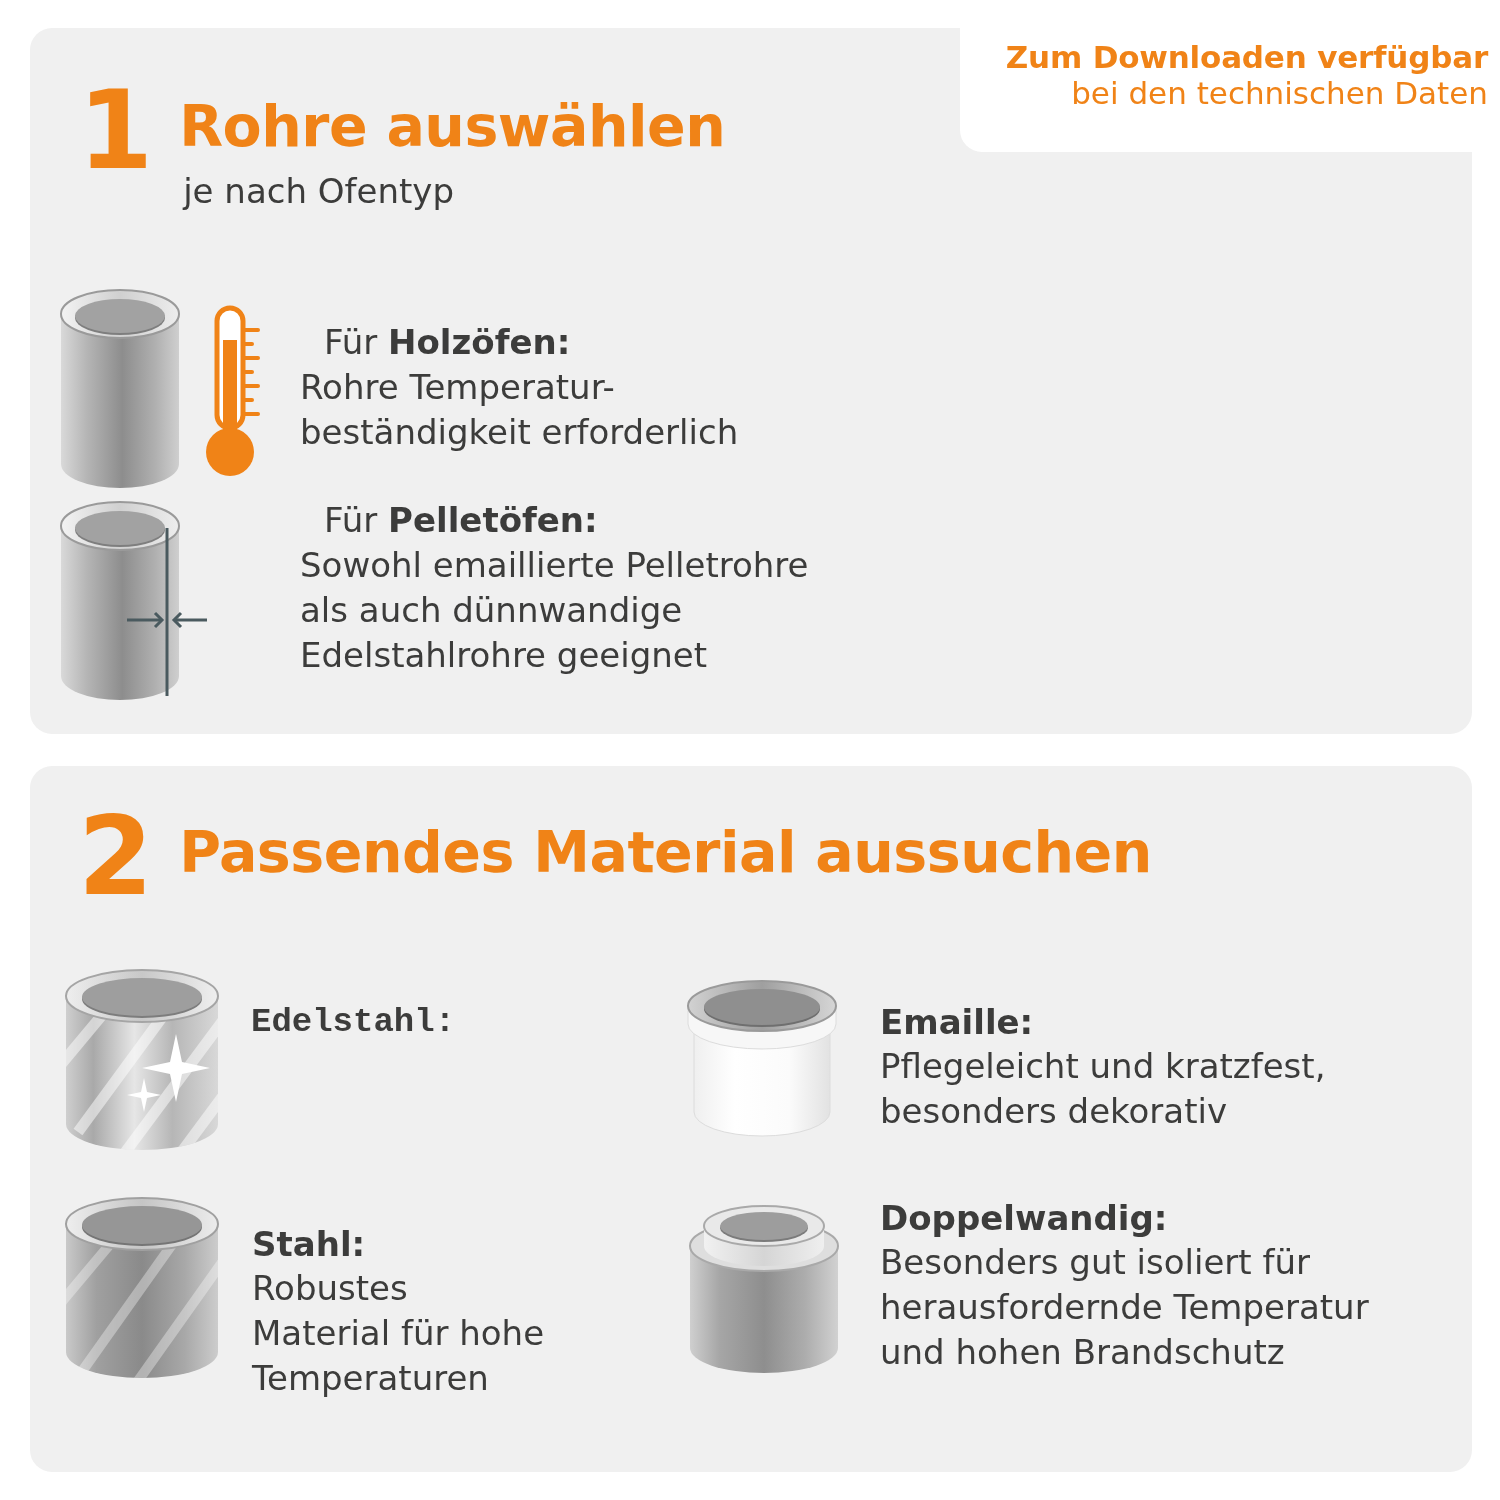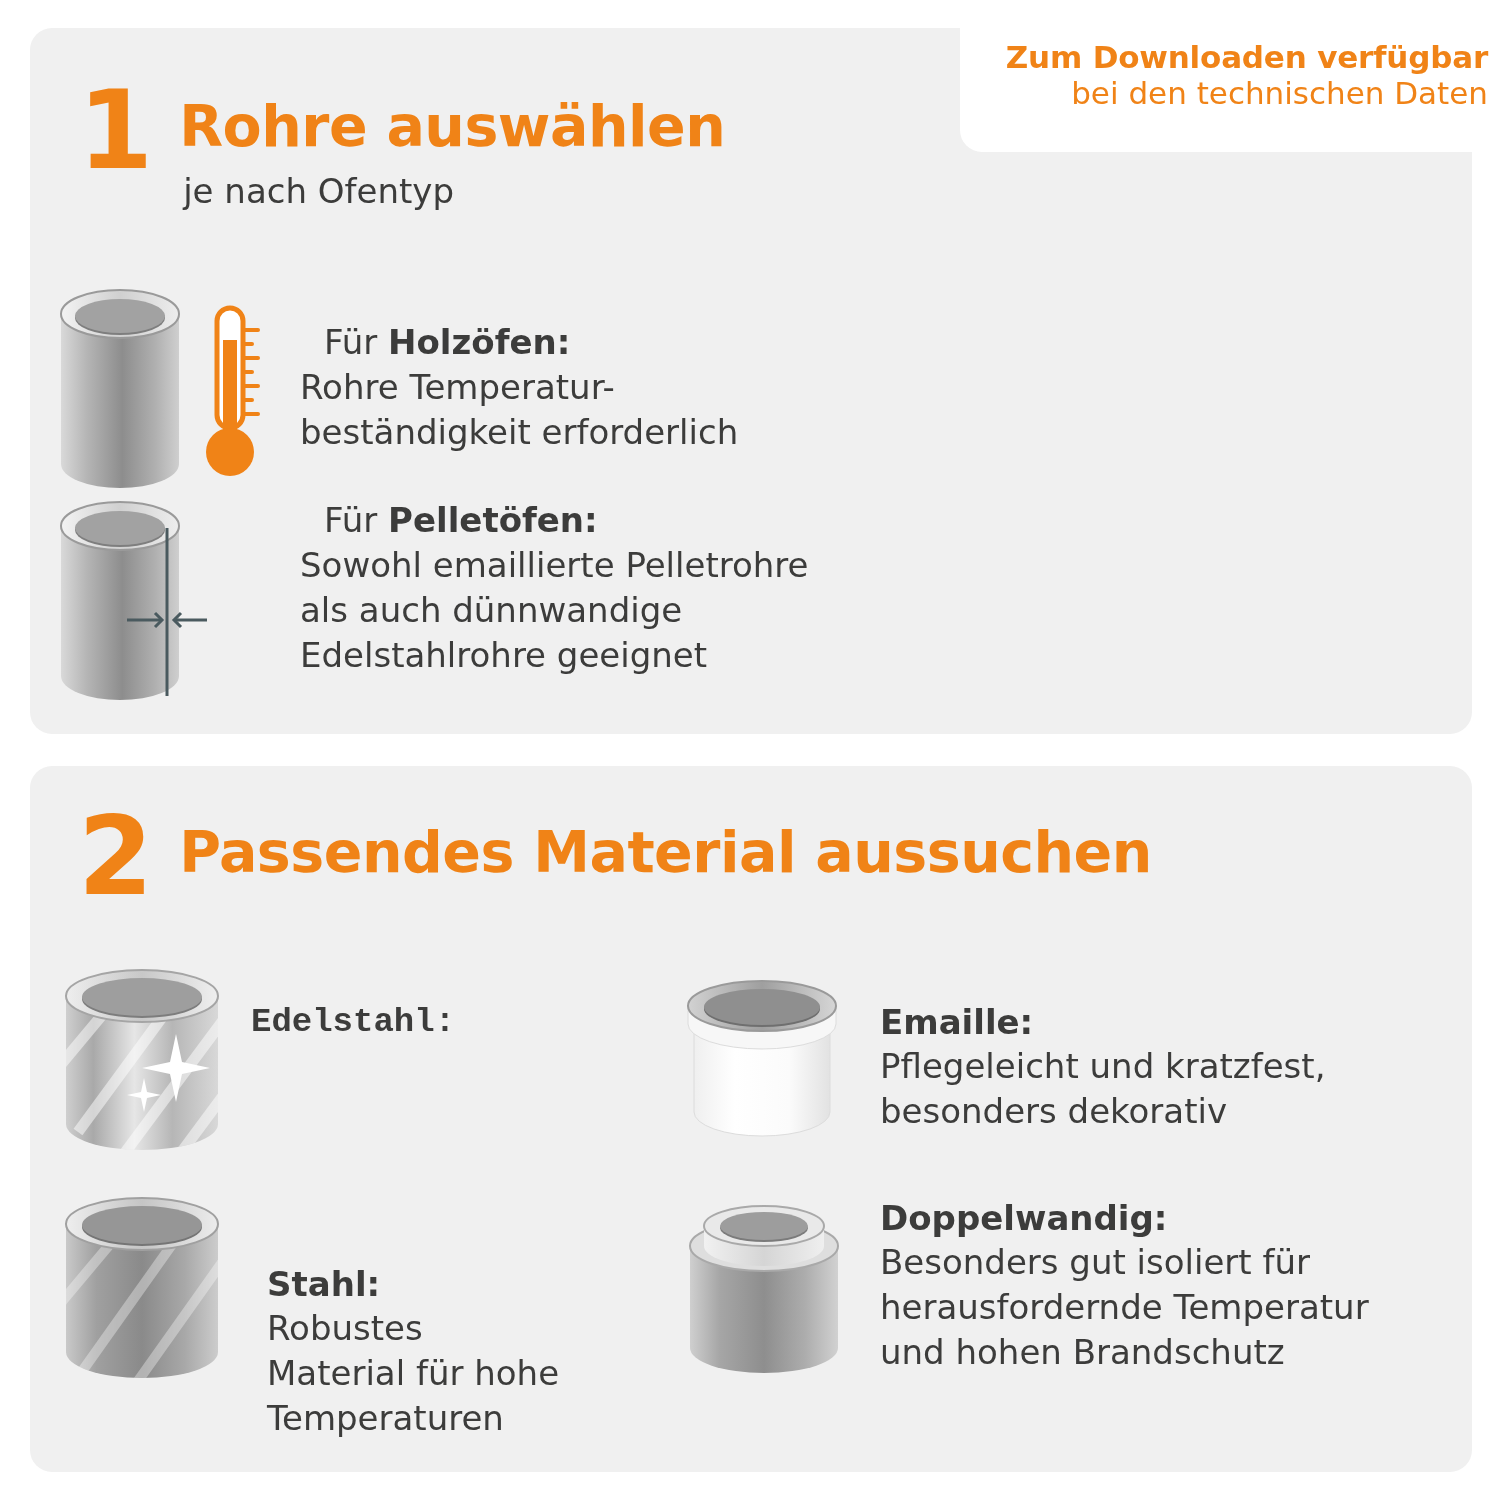--- a/index.html
+++ b/index.html
@@ -116,21 +116,21 @@
   
   #s1-item-a-text { position: absolute; left: 300px; top: 320px; width: 700px; }
   #s1-item-b-text { position: absolute; left: 300px; top: 498px; width: 760px; }
 
   
   #thermometer { position: absolute; left: 196px; top: 300px; }
 
   
   .s2-cell { position: absolute; }
   #s2-text-edelstahl    { left: 251px;  top: 1000px; width: 360px; font-family: Liberation Mono, monospace; }
-  #s2-text-stahl        { left: 267px;  top: 1222px; width: 380px; margin-top: 40px; }
+  #s2-text-stahl        { left: 252px;  top: 1222px; width: 380px; }
   #s2-text-emaille      { left: 880px;  top: 1000px; width: 560px; }
   #s2-text-doppelwandig { left: 880px;  top: 1196px; width: 580px; }
 
   .s2-title {
     font-size: 34px;
     font-weight: bold;
     color: #3c3c3b;
     line-height: 1.3;
   }
   .s2-body {

